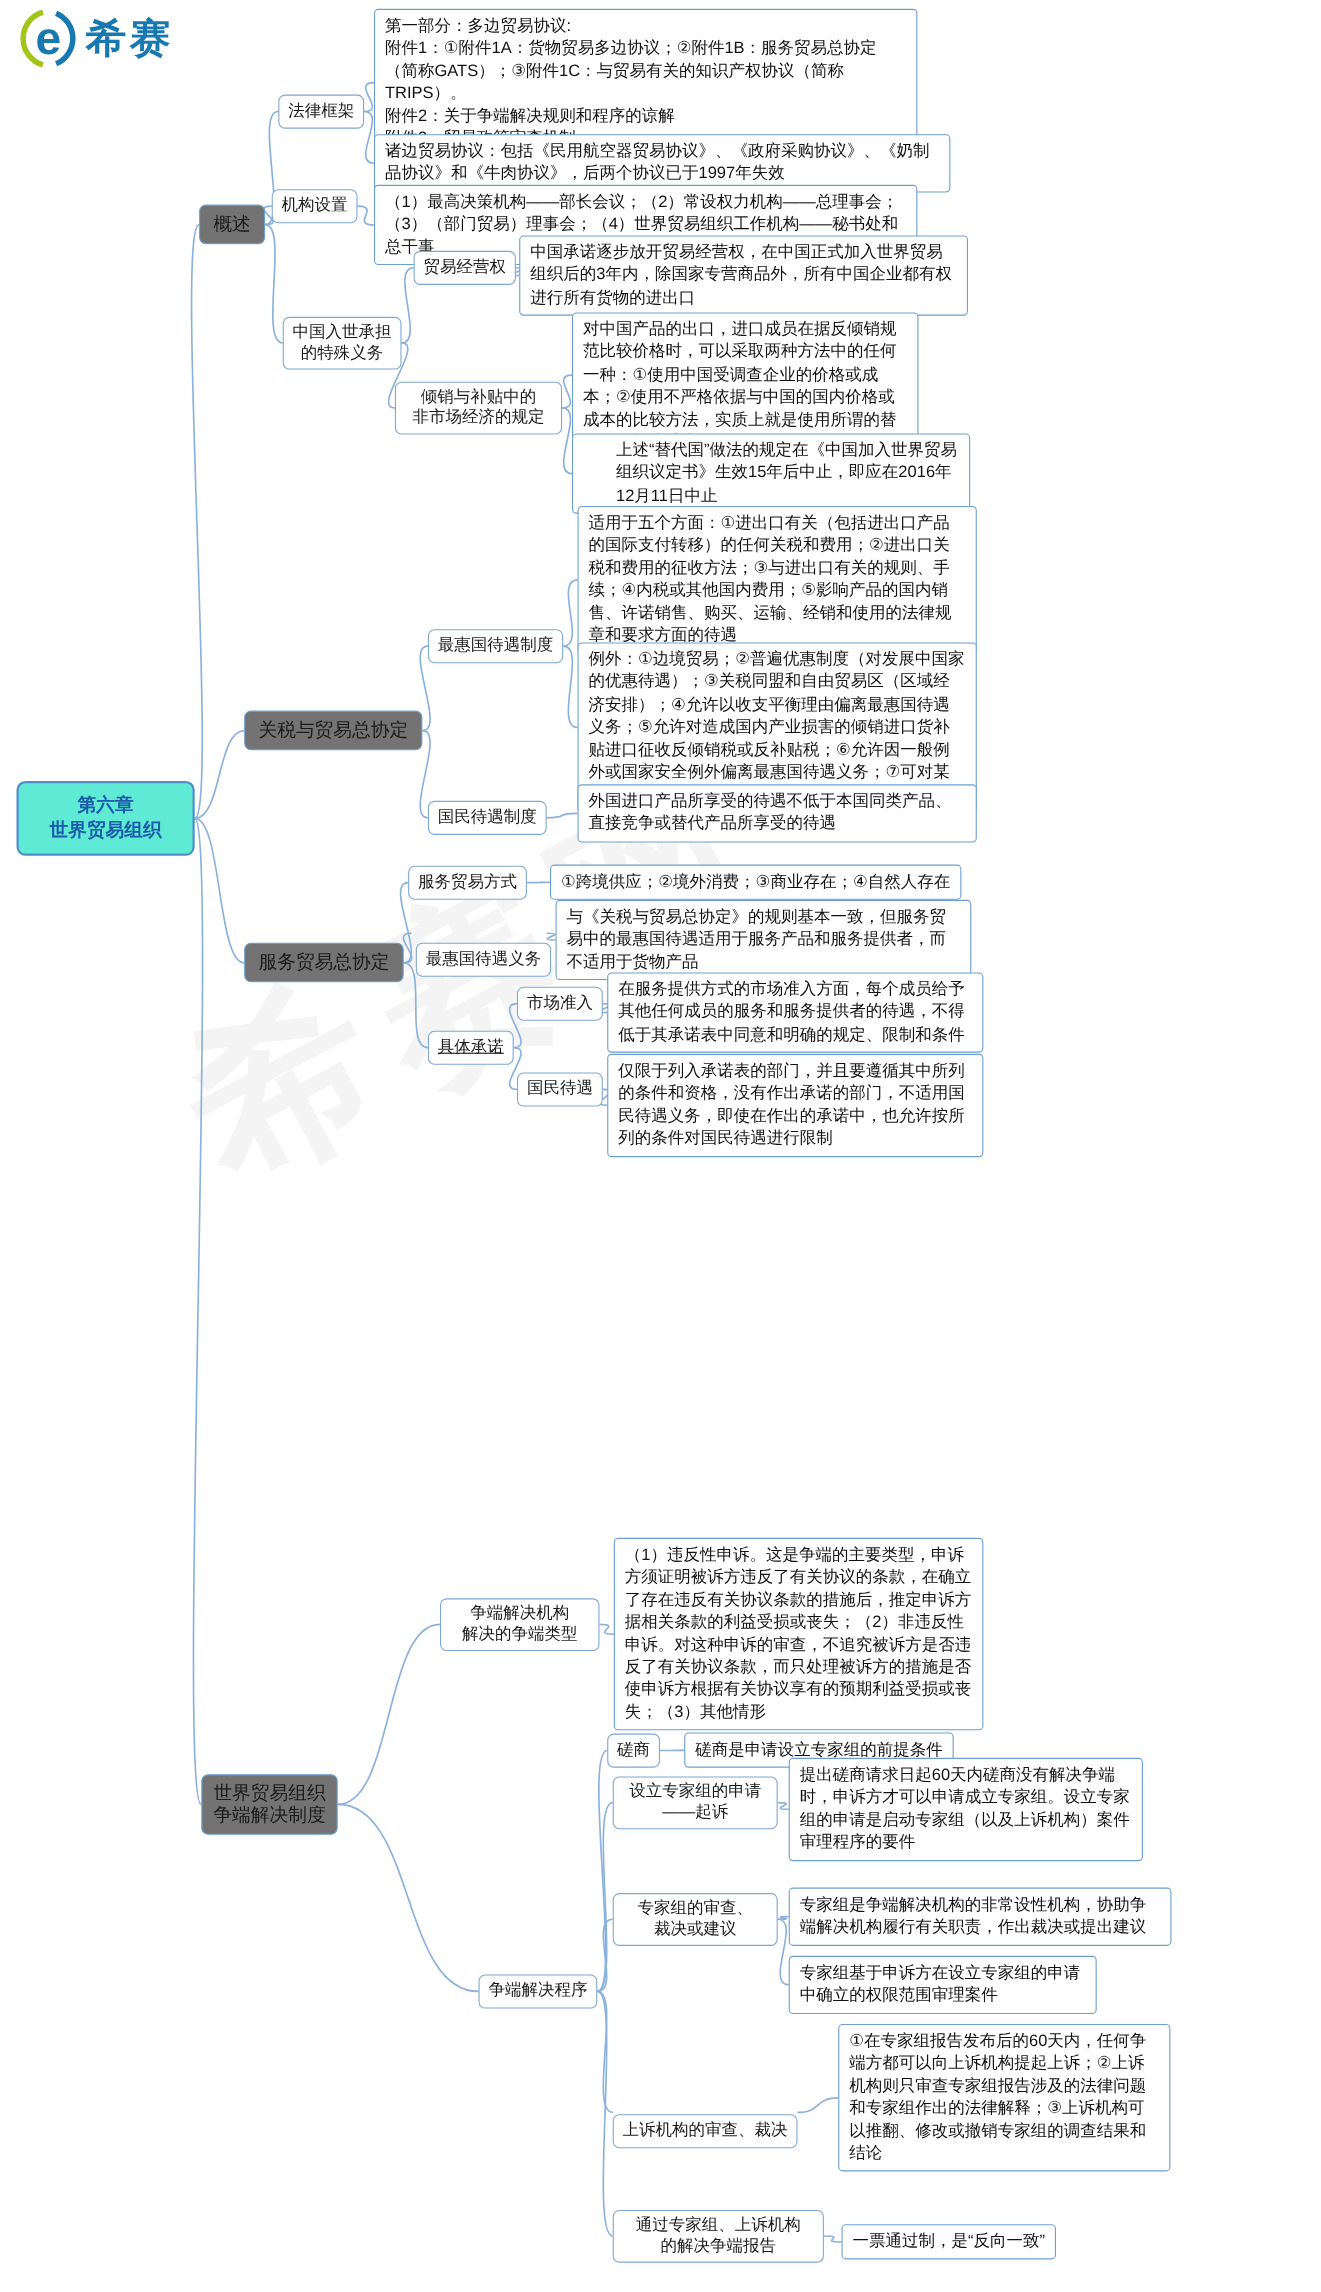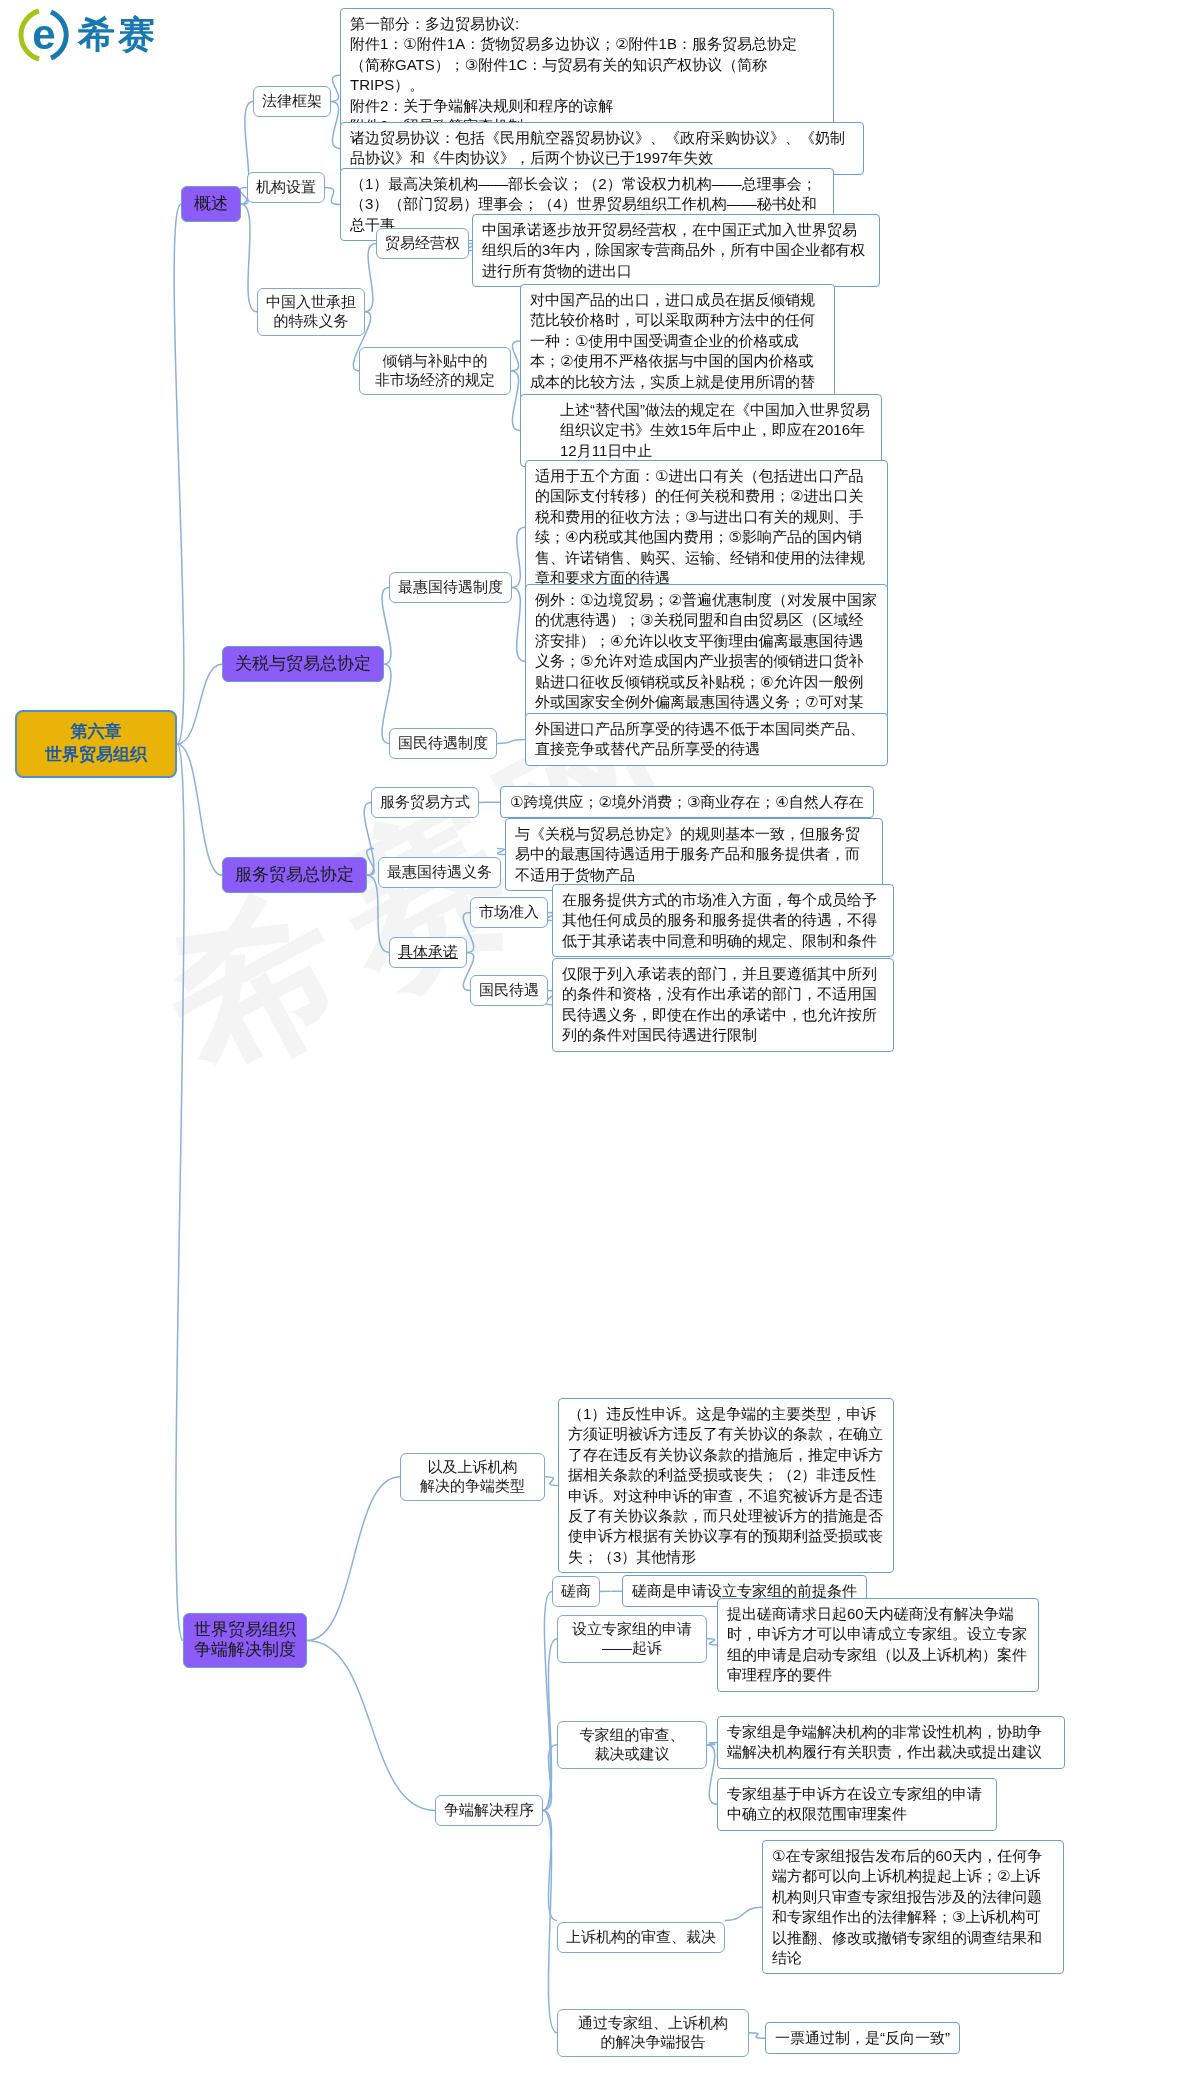--- a/index.html
+++ b/index.html
@@ -5,23 +5,23 @@
   html,body{margin:0;padding:0;background:#ffffff;}
   body{font-family:"Liberation Sans","DejaVu Sans",sans-serif;color:#1b1b1b;}
   #canvas{position:relative;width:1201px;height:2084px;background:#ffffff;overflow:hidden;}
   #connectors{position:absolute;left:0;top:0;width:1201px;height:2084px;pointer-events:none;}
   .conn{fill:none;stroke:#8ab1dc;stroke-width:1.5px;}
   .watermark{position:absolute;font-size:170px;font-weight:bold;color:rgba(150,150,150,0.10);
     transform:rotate(-28deg);white-space:nowrap;pointer-events:none;letter-spacing:18px;}
   .logo{position:absolute;left:18px;top:8px;display:flex;align-items:center;gap:6px;}
   .logo-text{font-size:37px;font-weight:bold;color:#1878b0;letter-spacing:3px;}
   .node{position:absolute;box-sizing:border-box;}
-  .root-node{background:#eab308;border:2px solid #4f8fc9;border-radius:8px;color:#1b5caa;
+  .root-node{background:#5eead4;border:2px solid #4f8fc9;border-radius:8px;color:#1b5caa;
     font-size:17px;font-weight:bold;text-align:center;padding:9px 8px;width:162px;line-height:1.35;}
-  .l1{background:#8b5cf6;border:1px solid #6b9fd2;border-radius:6px;font-size:17px;
+  .l1{background:#737373;border:1px solid #6b9fd2;border-radius:6px;font-size:17px;
     padding:7px 12px;white-space:nowrap;text-align:center;line-height:1.2;color:#1a1a1a;}
   .l1.two{white-space:normal;padding:6px 8px;}
   .lbl{background:#ffffff;border:1px solid #7fa8d4;border-radius:6px;font-size:15px;
     padding:5px 8px;white-space:nowrap;text-align:center;line-height:1.25;color:#1a1a1a;}
   .lbl.two{white-space:normal;padding:4px 6px;}
   .two span{display:block;text-align:center;}
   .box{background:#ffffff;border:1px solid #6b9fd2;border-radius:4px;font-size:15px;
     line-height:1.36;padding:5px 9px;text-align:left;color:#111;}
   .box.pre{white-space:pre-line;}
   .box.one{white-space:nowrap;}
@@ -143,21 +143,21 @@
 
   <div class="node lbl" id="n-natsvc" style="left:470px;top:975px;">国民待遇</div>
   <div class="node box" id="b-natsvc" style="left:552px;top:958px;width:342px;">仅限于列入承诺表的部门，并且要遵循其中所列的条件和资格，没有作出承诺的部门，不适用国民待遇义务，即使在作出的承诺中，也允许按所列的条件对国民待遇进行限制</div>
 
   <div class="node l1 two" id="n-dispute" style="left:183px;top:1613px;width:124px;">
     <span>世界贸易组织</span>
     <span>争端解决制度</span>
   </div>
 
   <div class="node lbl two" id="n-types" style="left:400px;top:1453px;width:145px;">
-    <span>以及上诉机构</span>
+    <span>争端解决机构</span>
     <span>解决的争端类型</span>
   </div>
   <div class="node box" id="b-types" style="left:558px;top:1398px;width:336px;">（1）违反性申诉。这是争端的主要类型，申诉方须证明被诉方违反了有关协议的条款，在确立了存在违反有关协议条款的措施后，推定申诉方据相关条款的利益受损或丧失；（2）非违反性申诉。对这种申诉的审查，不追究被诉方是否违反了有关协议条款，而只处理被诉方的措施是否使申诉方根据有关协议享有的预期利益受损或丧失；（3）其他情形</div>
 
   <div class="node lbl" id="n-proc" style="left:435px;top:1795px;">争端解决程序</div>
 
   <div class="node lbl" id="n-consult" style="left:552px;top:1576px;">磋商</div>
   <div class="node box one" id="b-consult" style="left:622px;top:1575px;text-align:center;">磋商是申请设立专家组的前提条件</div>
 
   <div class="node lbl two" id="n-panelreq" style="left:557px;top:1615px;width:150px;">

